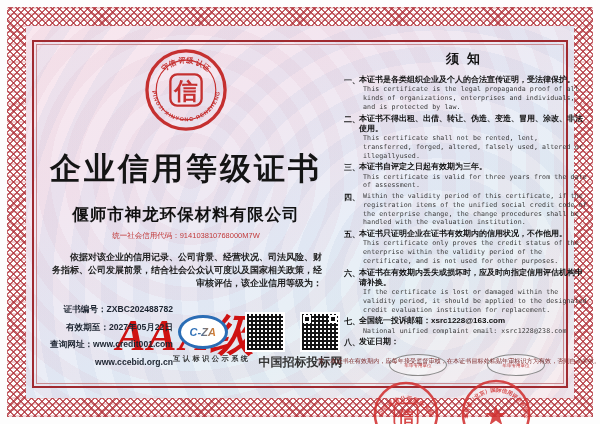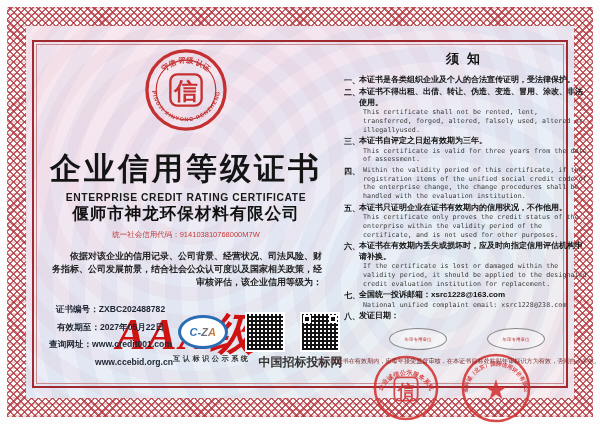--- a/index.html
+++ b/index.html
@@ -20,27 +20,27 @@
                repeating-radial-gradient(circle at 75% 70%, rgba(160,180,215,.12) 0 16px, transparent 16px 32px);}
   .frame{position:absolute;left:6px;top:14px;right:6px;bottom:10px;border:2px solid #a02a30;}
   .frame::before{content:"";position:absolute;inset:2px;border:1px solid #c98a90;}
 
   
   .left-col{position:absolute;left:14px;top:20px;width:292px;text-align:center;}
   .top-seal{margin:2px auto 0;}
   .cert-title{font-family:"Liberation Serif","DejaVu Serif",serif;font-weight:bold;
     font-size:31px;letter-spacing:3px;color:#141414;margin-top:12px;}
   .cert-subtitle{font-size:10.3px;font-weight:bold;letter-spacing:.6px;color:#1a1a1a;margin-top:2px;}
-  .company{font-size:16.5px;font-weight:bold;color:#111;margin-top:0;letter-spacing:1px;}
+  .company{font-size:16.5px;font-weight:bold;color:#111;margin-top:14px;letter-spacing:1px;}
   .credit-code{font-size:7.5px;color:#c13a3a;font-weight:normal;margin-top:5px;}
   .statement{font-size:9px;line-height:1.45;color:#222;font-weight:bold;text-align:right;
     text-indent:2em;margin:10px 10px 0;}
   .rating{font-family:"Liberation Serif","DejaVu Serif",serif;font-size:44px;font-weight:bold;
     font-style:italic;color:#cf1212;margin-top:16px;letter-spacing:2px;}
-  .bottom-left{position:absolute;left:22px;top:278px;width:280px;display:flex;align-items:flex-start;text-align:center;}
+  .bottom-left{position:absolute;left:22px;top:278px;width:280px;display:flex;align-items:flex-start;text-align:right;}
   .details{width:142px;}
   .detail-row{font-size:8.6px;font-weight:bold;color:#1c2430;margin-bottom:5.5px;white-space:nowrap;}
   .detail-row .lbl{color:#1c2430;}
   .detail-row.url2{padding-left:47px;}
   .logo-zone{flex:1;padding-top:10px;}
   .logo-row{display:flex;align-items:center;justify-content:center;gap:19px;}
   .cza{width:44px;height:28px;border:3px solid #2a6db5;border-radius:50%;background:#fff;
     display:flex;align-items:center;justify-content:center;}
   .cza span{font-size:11px;font-weight:bold;font-style:italic;
     background:linear-gradient(90deg,#2a6db5 30%,#e67e22);-webkit-background-clip:text;background-clip:text;color:transparent;}
@@ -95,21 +95,20 @@
           <textPath href="#arcT1" startOffset="50%" text-anchor="middle">守信 评级 认证</textPath>
         </text>
         <text font-size="5.6" font-weight="bold" fill="#c53030" letter-spacing="1">
           <textPath href="#arcB1" startOffset="50%" text-anchor="middle">PINGJI XINYONG RENZHENG</textPath>
         </text>
         <rect x="27" y="27" width="32" height="32" rx="7" fill="none" stroke="#c53030" stroke-width="2.4"></rect>
         <text x="43" y="52" font-size="24" font-weight="bold" fill="#c53030" text-anchor="middle">信</text>
       </svg>
 
       <div class="cert-title">企业信用等级证书</div>
-      <div class="cert-subtitle">ENTERPRISE CREDIT RATING CERTIFICATE</div>
       <div class="company">偃师市神龙环保材料有限公司</div>
       <div class="credit-code">统一社会信用代码：914103810768000M7W</div>
       <div class="statement">依据对该企业的信用记录、公司背景、经营状况、司法风险、财务指标、公司发展前景，结合社会公众认可度以及国家相关政策，经审核评估，该企业信用等级为：</div>
       <div class="rating">AAA级</div>
     </div>
 
     <div class="bottom-left">
       <div class="details">
         <div class="detail-row">
           <span class="lbl">证书编号：</span><span>ZXBC202488782</span>
@@ -136,20 +135,21 @@
         </div>
       </div>
     </div>
 
     <div class="right-col">
       <div class="notice-title">须知</div>
 
       <div class="n-item">
         <span class="n-num">一、</span>
         <div class="n-zh">本证书是各类组织企业及个人的合法宣传证明，受法律保护。</div>
+        <div class="n-en">This certificate is the legal propaganda proof of all kinds of organizations, enterprises and individuals, and is protected by law.</div>
       </div>
       <div class="n-item">
         <span class="n-num">二、</span>
         <div class="n-zh">本证书不得出租、出借、转让、伪造、变造、冒用、涂改、非法使用。</div>
         <div class="n-en">This certificate shall not be rented, lent, transferred, forged, altered, falsely used, altered or illegallyused.</div>
       </div>
       <div class="n-item">
         <span class="n-num">三、</span>
         <div class="n-zh">本证书自评定之日起有效期为三年。</div>
         <div class="n-en">This certificate is valid for three years from the date of assessment.</div>

